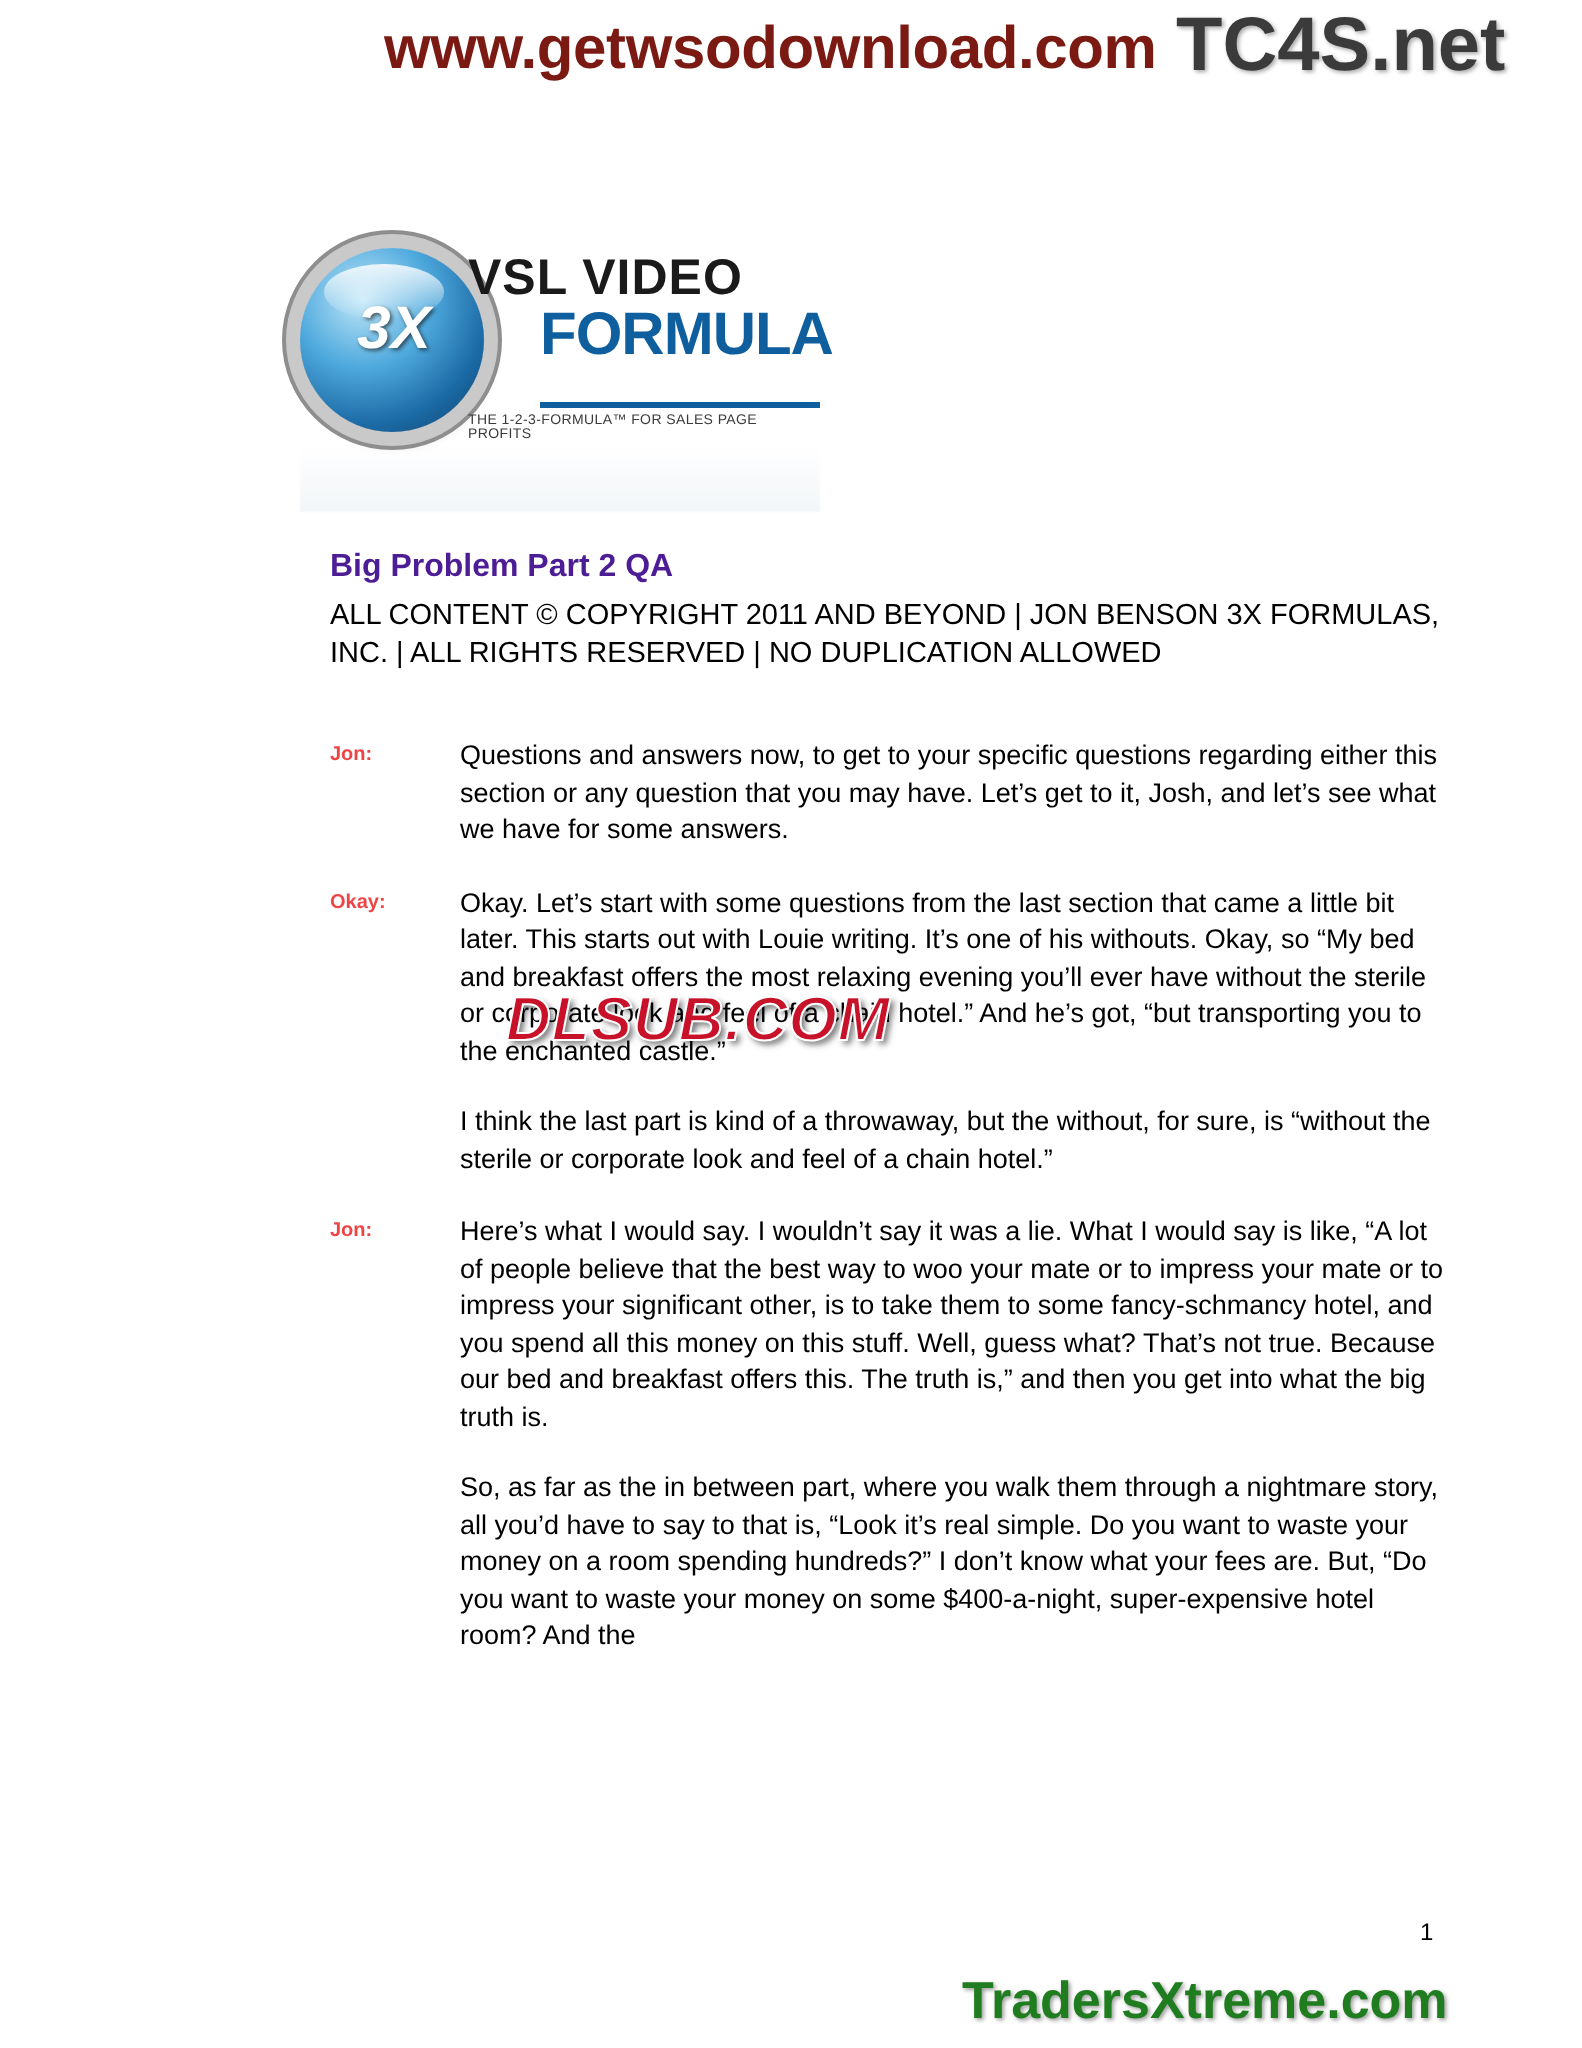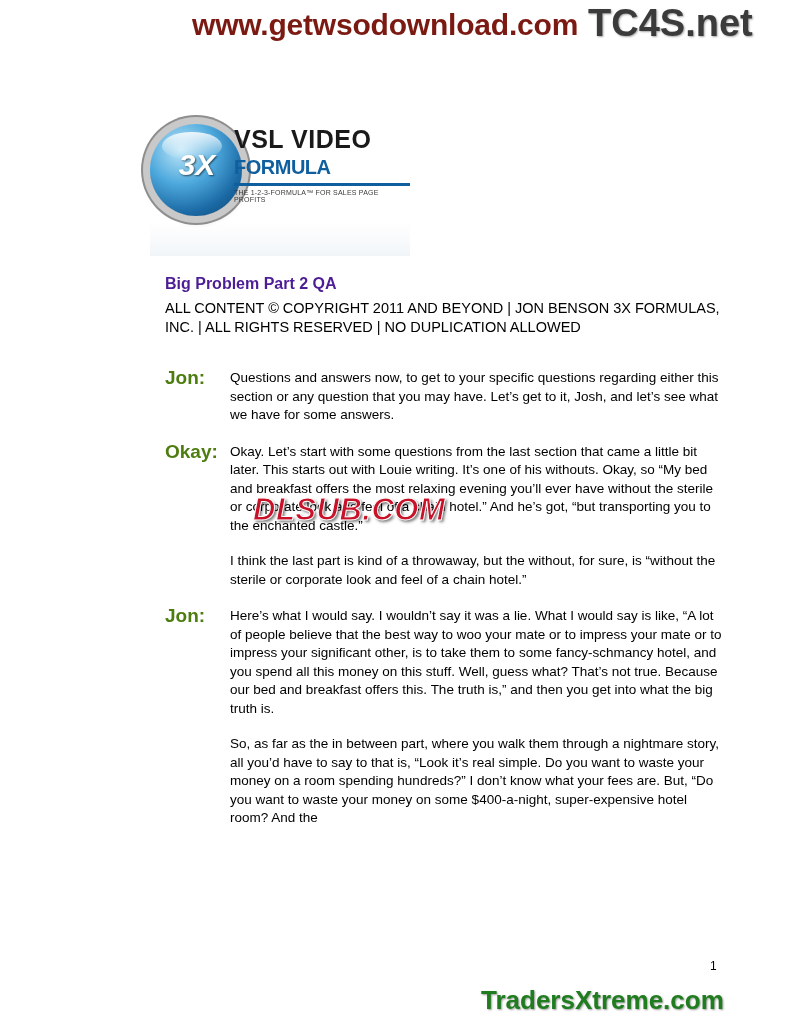--- a/index.html
+++ b/index.html
@@ -94,27 +94,28 @@
     width: 176px;
   }
   .logo-vsl {
     font-size: 25px;
     font-weight: bold;
     color: #1a1a1a;
     letter-spacing: 0.5px;
     line-height: 26px;
   }
   .logo-formula {
-    font-size: 20px;
+    font-size: 30px;
     font-weight: bold;
     color: #0f5f9e;
     letter-spacing: -0.5px;
     line-height: 31px;
     border-bottom: 3px solid #0f5f9e;
-    padding-bottom: 0;
+    padding-bottom: 18px;
+    margin-left: 36px;
   }
   .logo-tag {
     margin-top: 3px;
     font-size: 7px;
     color: #3a3a3a;
     letter-spacing: 0.2px;
   }
   .logo-reflect {
     position: absolute;
     left: 0;
@@ -154,24 +155,24 @@
   }
   .row {
     display: flex;
     margin: 0 0 0 165px;
     width: 560px;
   }
   .row + .row { margin-top: 18px; }
   .speaker {
     width: 65px;
     flex: 0 0 65px;
-    font-size: 19px;
+    font-size: 10px;
     font-weight: bold;
     line-height: 18.5px;
-    color: #4d7c0f;
+    color: #ef4444;
   }
   .speech {
     flex: 1 1 auto;
     font-size: 13.5px;
     line-height: 18.5px;
     color: #000;
     text-align: left;
   }
   .speech p { margin: 0; }
   .speech p + p { margin-top: 17px; }

